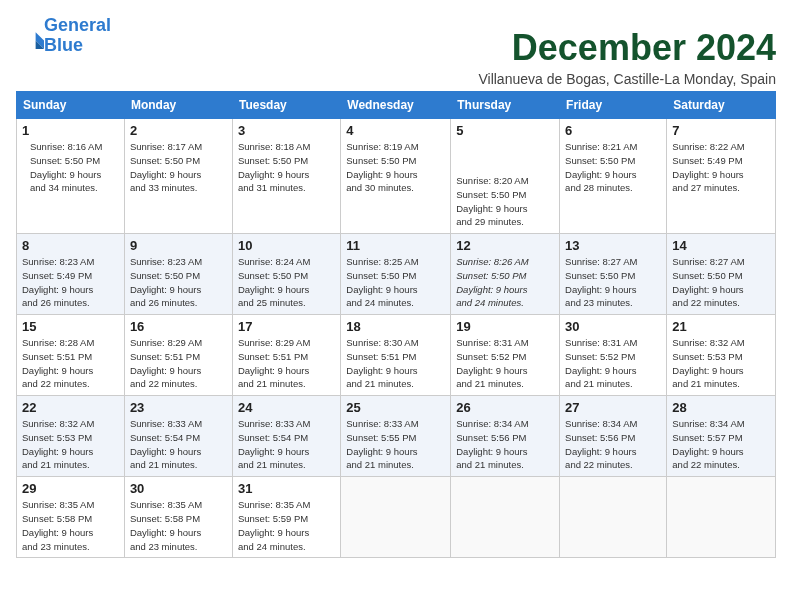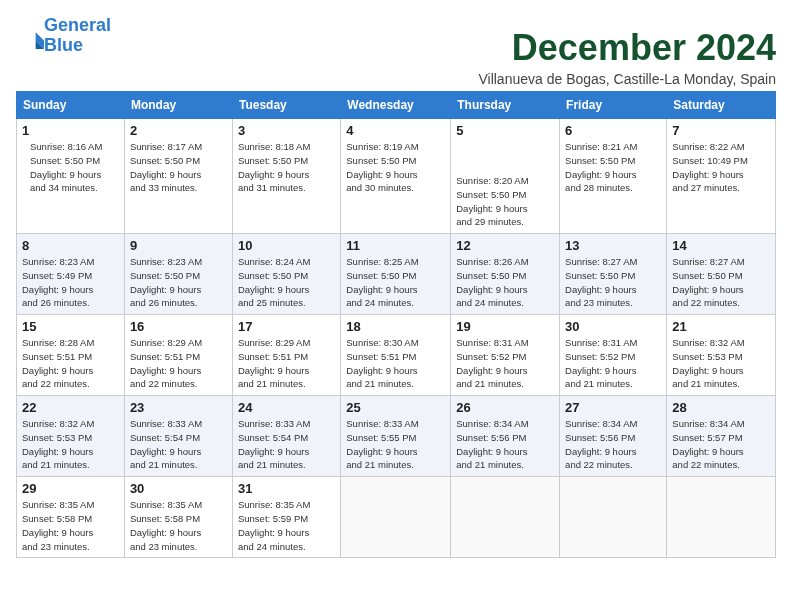--- a/index.html
+++ b/index.html
@@ -163,21 +163,21 @@
         <td>
           <span class="day-num">6</span>
           <div class="day-info" style="white-space: pre-line;">Sunrise: 8:21 AM
 Sunset: 5:50 PM
 Daylight: 9 hours
 and 28 minutes.</div>
         </td>
         <td>
           <span class="day-num">7</span>
           <div class="day-info" style="white-space: pre-line;">Sunrise: 8:22 AM
-Sunset: 10:49 PM
+Sunset: 5:49 PM
 Daylight: 9 hours
 and 27 minutes.</div>
         </td>
       </tr>
       <tr>
         <td>
           <span class="day-num">8</span>
           <div class="day-info" style="white-space: pre-line;">Sunrise: 8:23 AM
 Sunset: 5:49 PM
 Daylight: 9 hours
@@ -199,21 +199,21 @@
         </td>
         <td>
           <span class="day-num">11</span>
           <div class="day-info" style="white-space: pre-line;">Sunrise: 8:25 AM
 Sunset: 5:50 PM
 Daylight: 9 hours
 and 24 minutes.</div>
         </td>
         <td>
           <span class="day-num">12</span>
-          <div class="day-info" style="white-space: pre-line;">Sunrise: 8:26 AM
+          <div class="day-info" style="white-space: pre-line; font-style: italic;">Sunrise: 8:26 AM
 Sunset: 5:50 PM
 Daylight: 9 hours
 and 24 minutes.</div>
         </td>
         <td>
           <span class="day-num">13</span>
           <div class="day-info" style="white-space: pre-line;">Sunrise: 8:27 AM
 Sunset: 5:50 PM
 Daylight: 9 hours
 and 23 minutes.</div>

